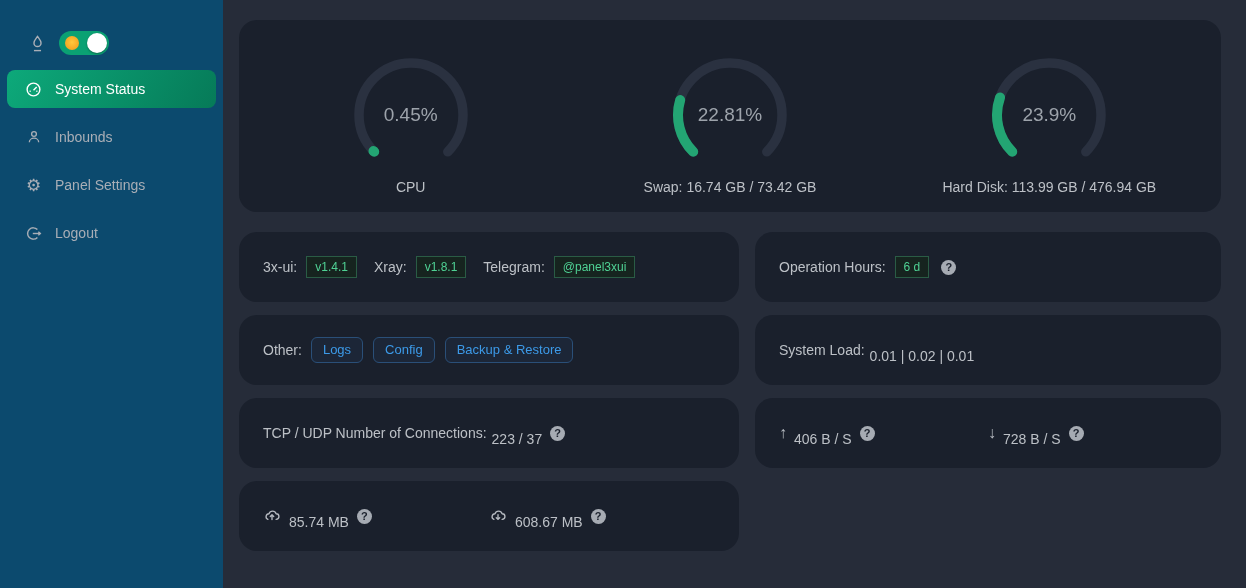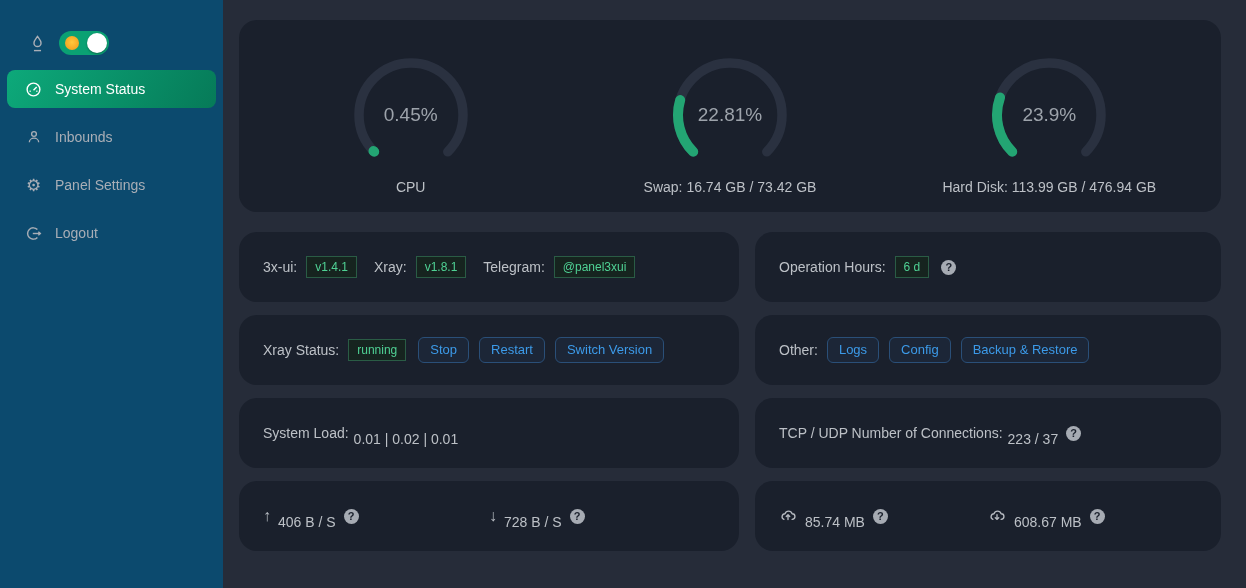--- a/index.html
+++ b/index.html
@@ -162,27 +162,20 @@
         <span class="lbl">Telegram:</span>
         <span class="tag last">@panel3xui</span>
       </div>
 
       <div class="card panel">
         <span class="lbl">Operation Hours:</span>
         <span class="tag last">6 d</span>
         <span class="qmark">?</span>
       </div>
 
-      <div class="card panel">
-        <span class="lbl">Xray Status:</span>
-        <span class="tag" style="margin-right:12px;">running</span>
-        <span class="btn">Stop</span>
-        <span class="btn">Restart</span>
-        <span class="btn">Switch Version</span>
-      </div>
 
       <div class="card panel">
         <span class="lbl">Other:</span>
         <span class="btn">Logs</span>
         <span class="btn">Config</span>
         <span class="btn">Backup &amp; Restore</span>
       </div>
 
       <div class="card panel">
         <span class="lbl" style="margin-right:5px;">System Load:</span>

